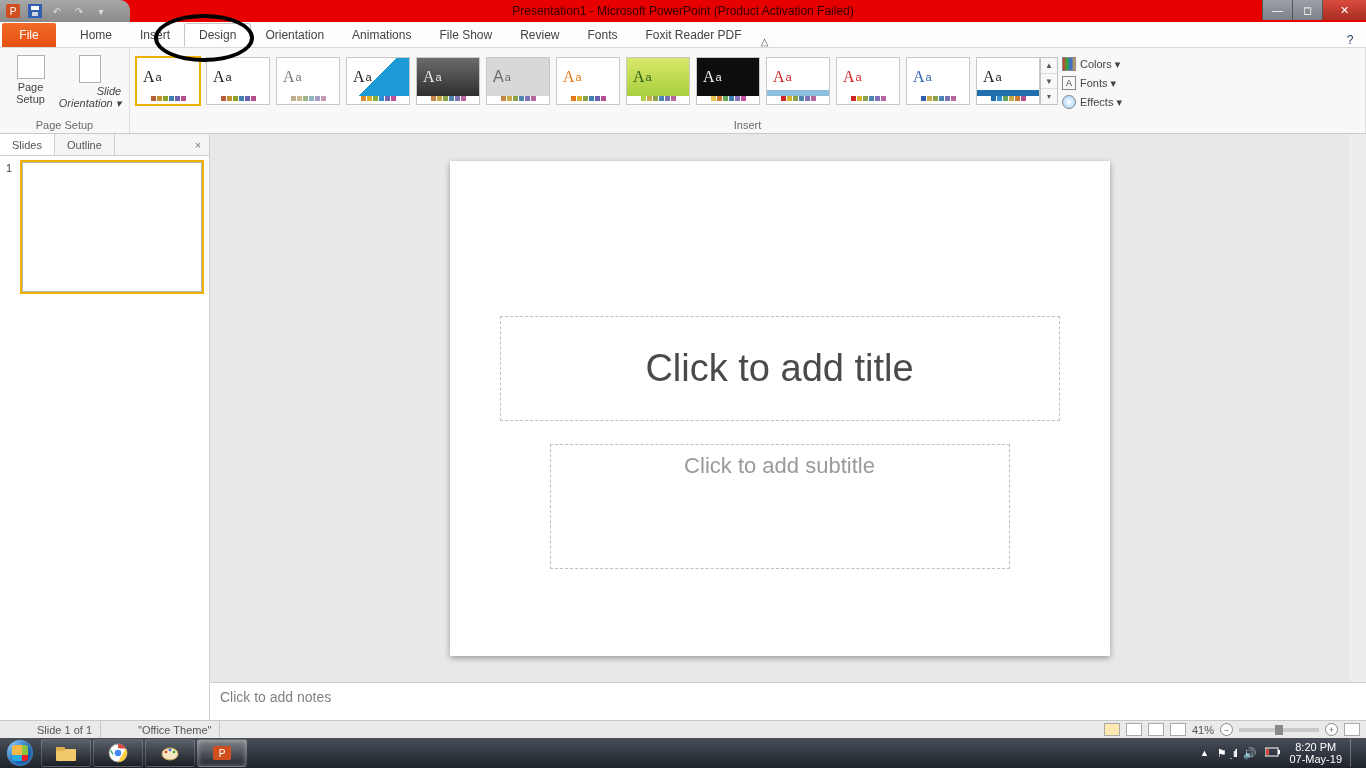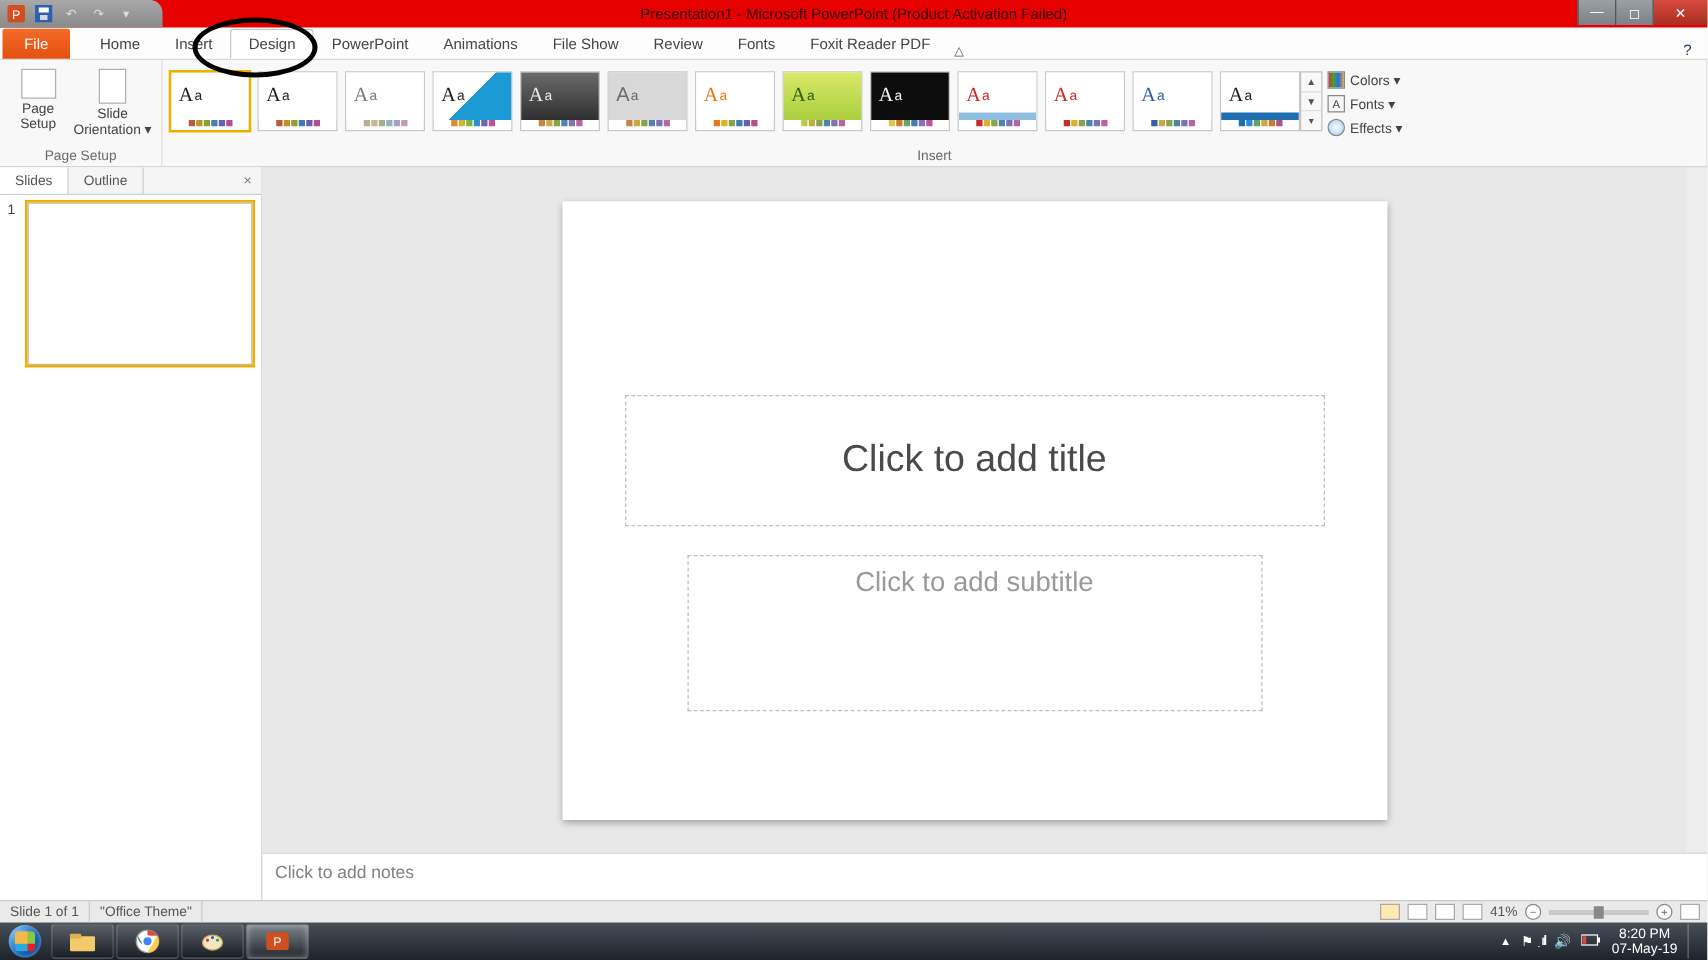--- a/index.html
+++ b/index.html
@@ -59,29 +59,29 @@
   .panel-close { margin-left: auto; width: 22px; text-align: center; color: #777; }
   .thumb-list { padding: 6px; }
   .thumb-row { display: flex; gap: 6px; }
   .thumb-num { font-size: 11px; color: #444; width: 10px; }
   .thumb { width: 180px; height: 130px; border: 1px solid #b9b9b9; outline: 2px solid #f0b000; background: #fff; }
 
   .editor { flex: 1; background: #e8e8e8; display: flex; flex-direction: column; overflow: hidden; }
   .canvas-wrap { flex: 1; display: flex; align-items: center; justify-content: center; }
   .slide { width: 660px; height: 495px; background: #fff; box-shadow: 0 2px 6px rgba(0,0,0,.35); position: relative; }
   .ph { position: absolute; border: 1px dashed #bfbfbf; display: flex; align-items: center; justify-content: center; color: #808080; }
-  .ph-title { left: 50px; right: 50px; top: 155px; height: 105px; font-size: 30px; color: #4a4a4a; }
+  .ph-title { left: 50px; right: 50px; top: 155px; height: 105px; font-size: 38px; color: #4a4a4a; }
   .ph-sub { left: 100px; right: 100px; top: 283px; height: 125px; font-size: 22px; align-items: flex-start; padding-top: 8px; color: #9a9a9a; }
 
   .notes { height: 38px; background: #fff; border-top: 1px solid #cfcfcf; padding: 6px 10px; font-size: 14px; color: #808080; }
   .editor-scrollbar-v { width: 17px; background: #ededed; }
 
   
   .statusbar { height: 18px; background: #eaeaea; border-top: 1px solid #c9c9c9; display: flex; align-items: center; font-size: 11px; color: #555; }
-  .sb-sect { padding: 0 8px; border-right: 1px solid #c9c9c9; height: 100%; display: flex; align-items: center; }
+  .sb-sect { padding: 0 8px; border-right: 1px solid #c9c9c9; height: 100%; display: flex; align-items: center; margin-left: 29px; }
   .sb-right { margin-left: auto; display: flex; align-items: center; gap: 6px; padding-right: 6px; }
   .viewbtn { width: 16px; height: 13px; border: 1px solid #a9a9a9; background: #fff; }
   .zoom-track { width: 80px; height: 4px; background: #c9c9c9; position: relative; }
   .zoom-thumb { position: absolute; left: 45%; top: -3px; width: 8px; height: 10px; background: #888; }
   .round { width: 13px; height: 13px; border: 1px solid #888; border-radius: 50%; display: flex; align-items: center; justify-content: center; font-size: 9px; color: #666; background: #fff; }
 
   
   .taskbar { height: 30px; background: linear-gradient(#484f58,#1e232b); display: flex; align-items: center; color: #fff; font-size: 11px; }
   .startbtn { width: 40px; height: 30px; display: flex; align-items: center; justify-content: center; }
   .orb { width: 26px; height: 26px; border-radius: 50%; background: radial-gradient(circle at 30% 30%, #7fc6ff, #0a5db0 60%, #033b70); box-shadow: inset 0 0 4px rgba(255,255,255,.5); position: relative; }
@@ -131,42 +131,42 @@
     <div class="wbtn close">✕</div>
   </div>
 </div>
 
 <div class="tabsrow">
   <div class="tab-file">File</div>
   <div id="tabs-host" style="display:flex;">
       <div class="tab">Home</div>
       <div class="tab">Insert</div>
       <div class="tab active">Design</div>
-      <div class="tab">PowerPoint</div>
+      <div class="tab">Orientation</div>
       <div class="tab">Animations</div>
       <div class="tab">File Show</div>
       <div class="tab">Review</div>
       <div class="tab">Fonts</div>
       <div class="tab">Foxit Reader PDF</div>
     </div>
   <span class="expand-icon">△</span>
   <span class="help-icon">?</span>
 </div>
 
 <div class="ribbon">
   <div class="group" style="width:130px;">
     <div style="display:flex; gap:2px;">
       <div class="pgbtn">
         <div class="ic"></div>
         <span style="white-space:pre; text-align:center;">Page
 Setup</span>
       </div>
       <div class="pgbtn" style="width:70px;">
         <div class="ic" style="width:22px;height:28px;"></div>
-        <span style="white-space:pre; text-align:center;">Slide
+        <span style="white-space:pre; text-align:right;font-style:italic;">Slide
 Orientation ▾</span>
       </div>
     </div>
     <div class="group-label">Page Setup</div>
   </div>
 
   <div class="group" style="flex:1;">
     <div style="display:flex;">
       <div class="themes-strip" id="themes-host">
           <div class="theme-tn selected">

